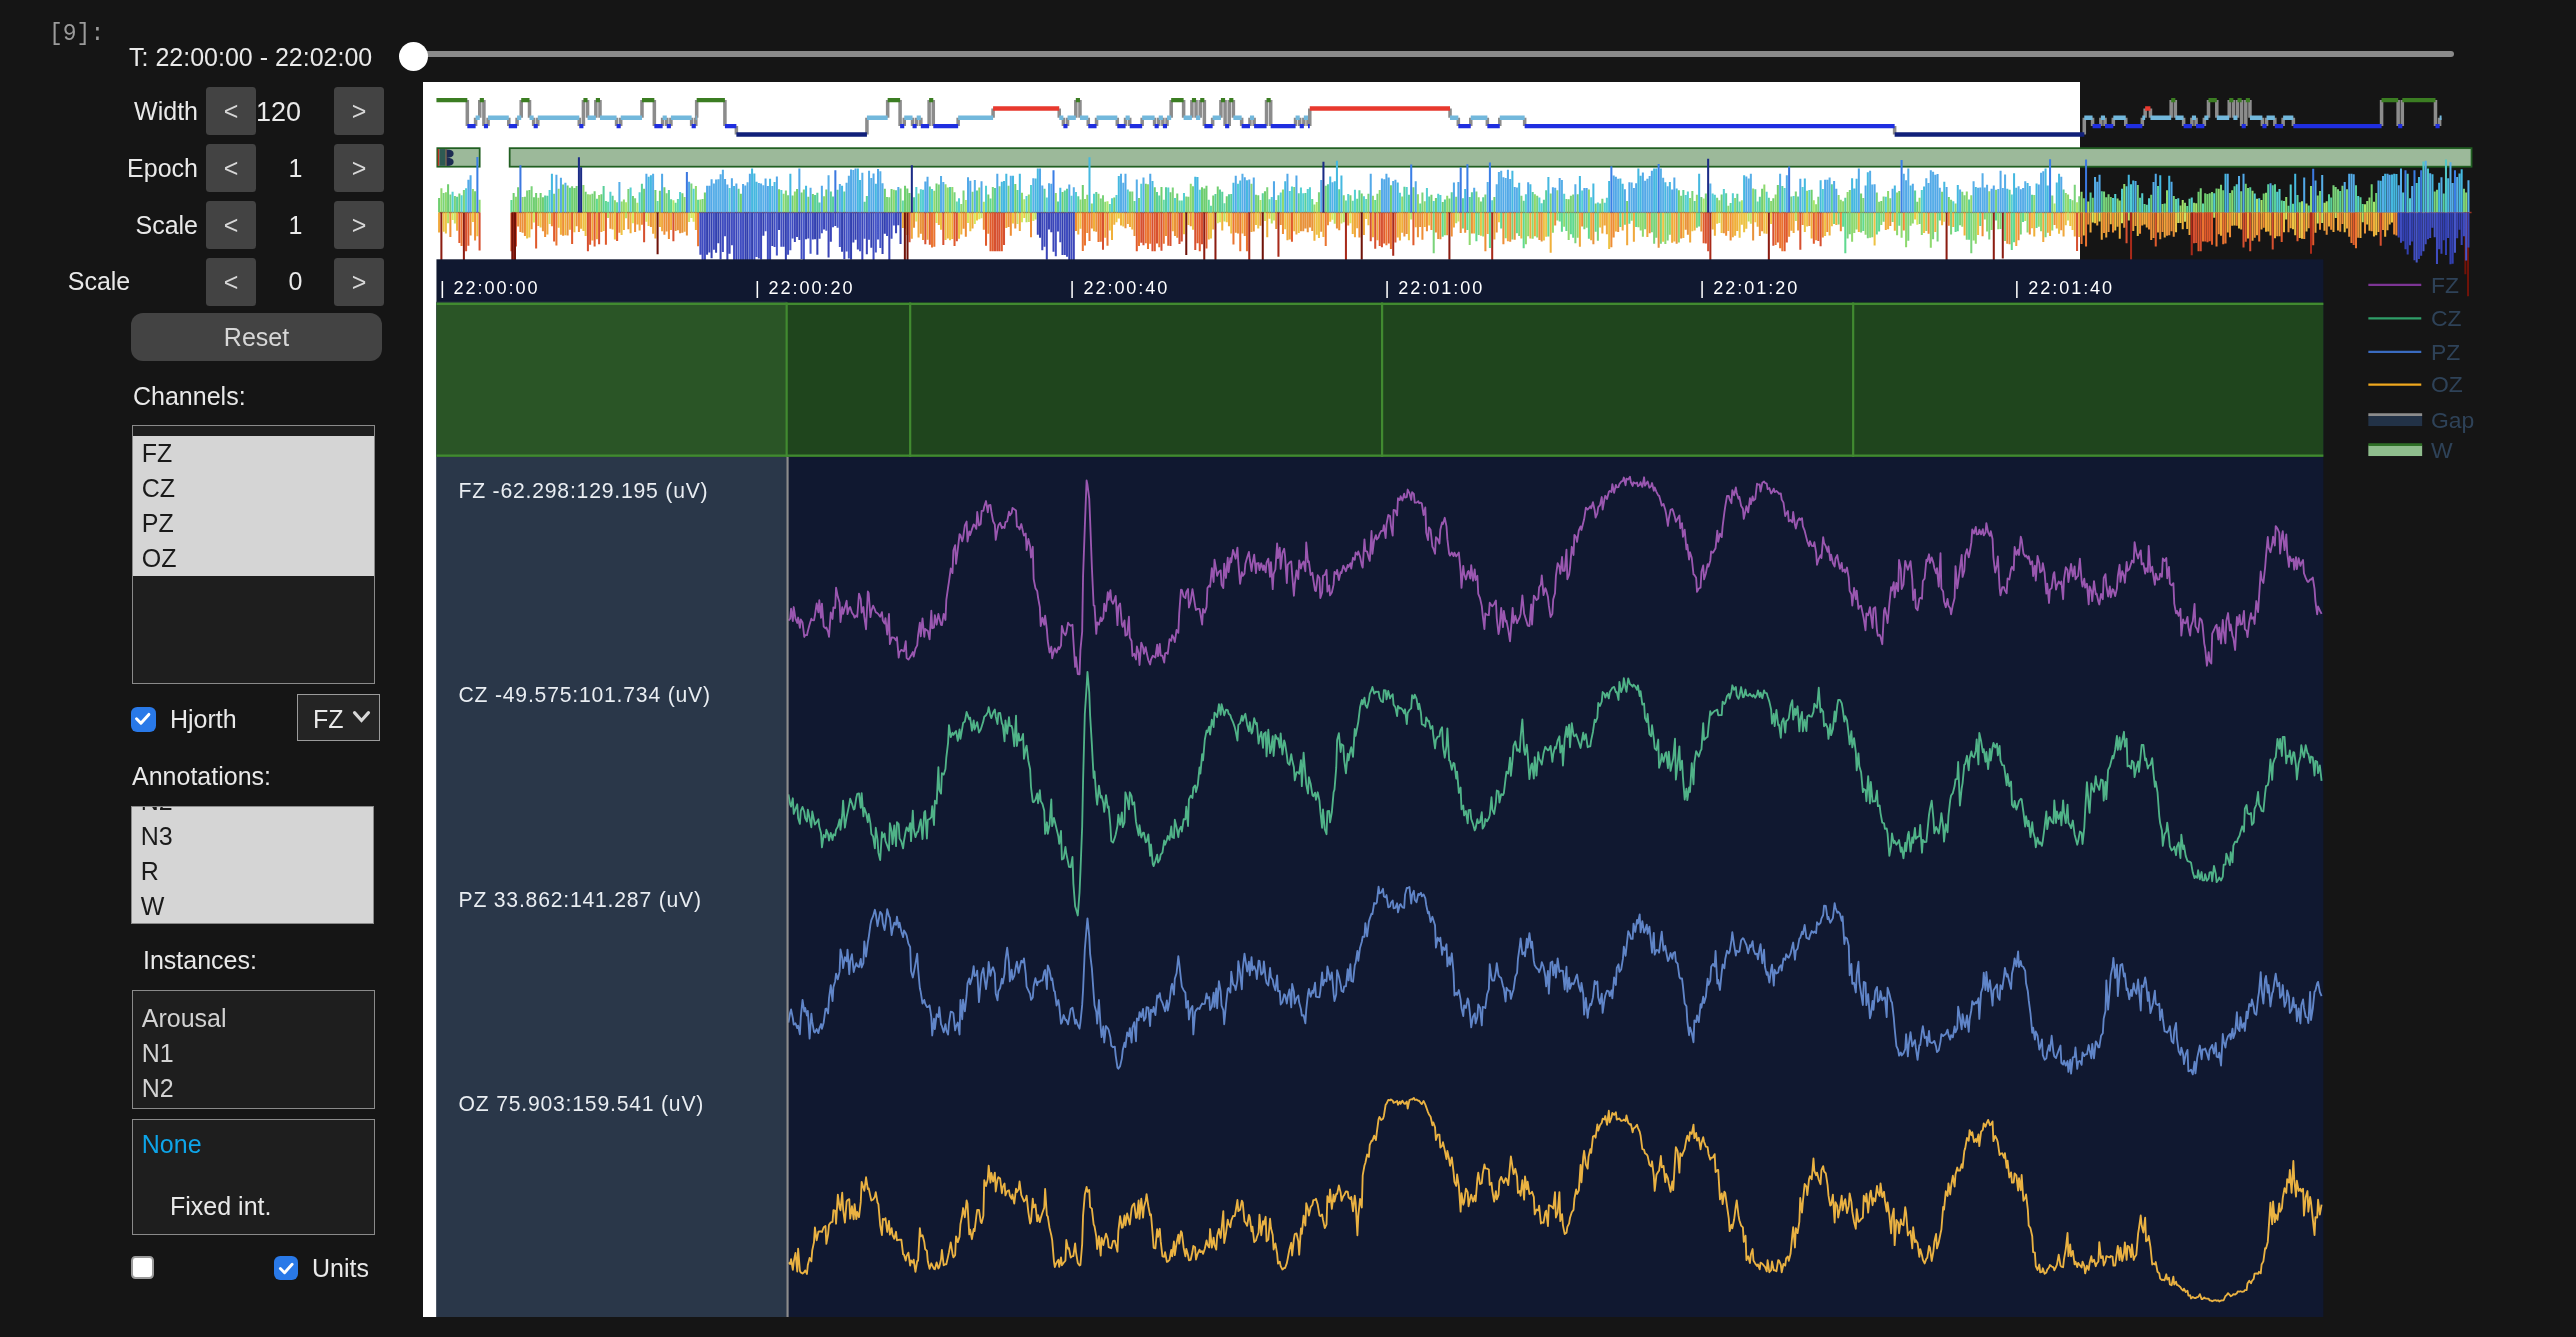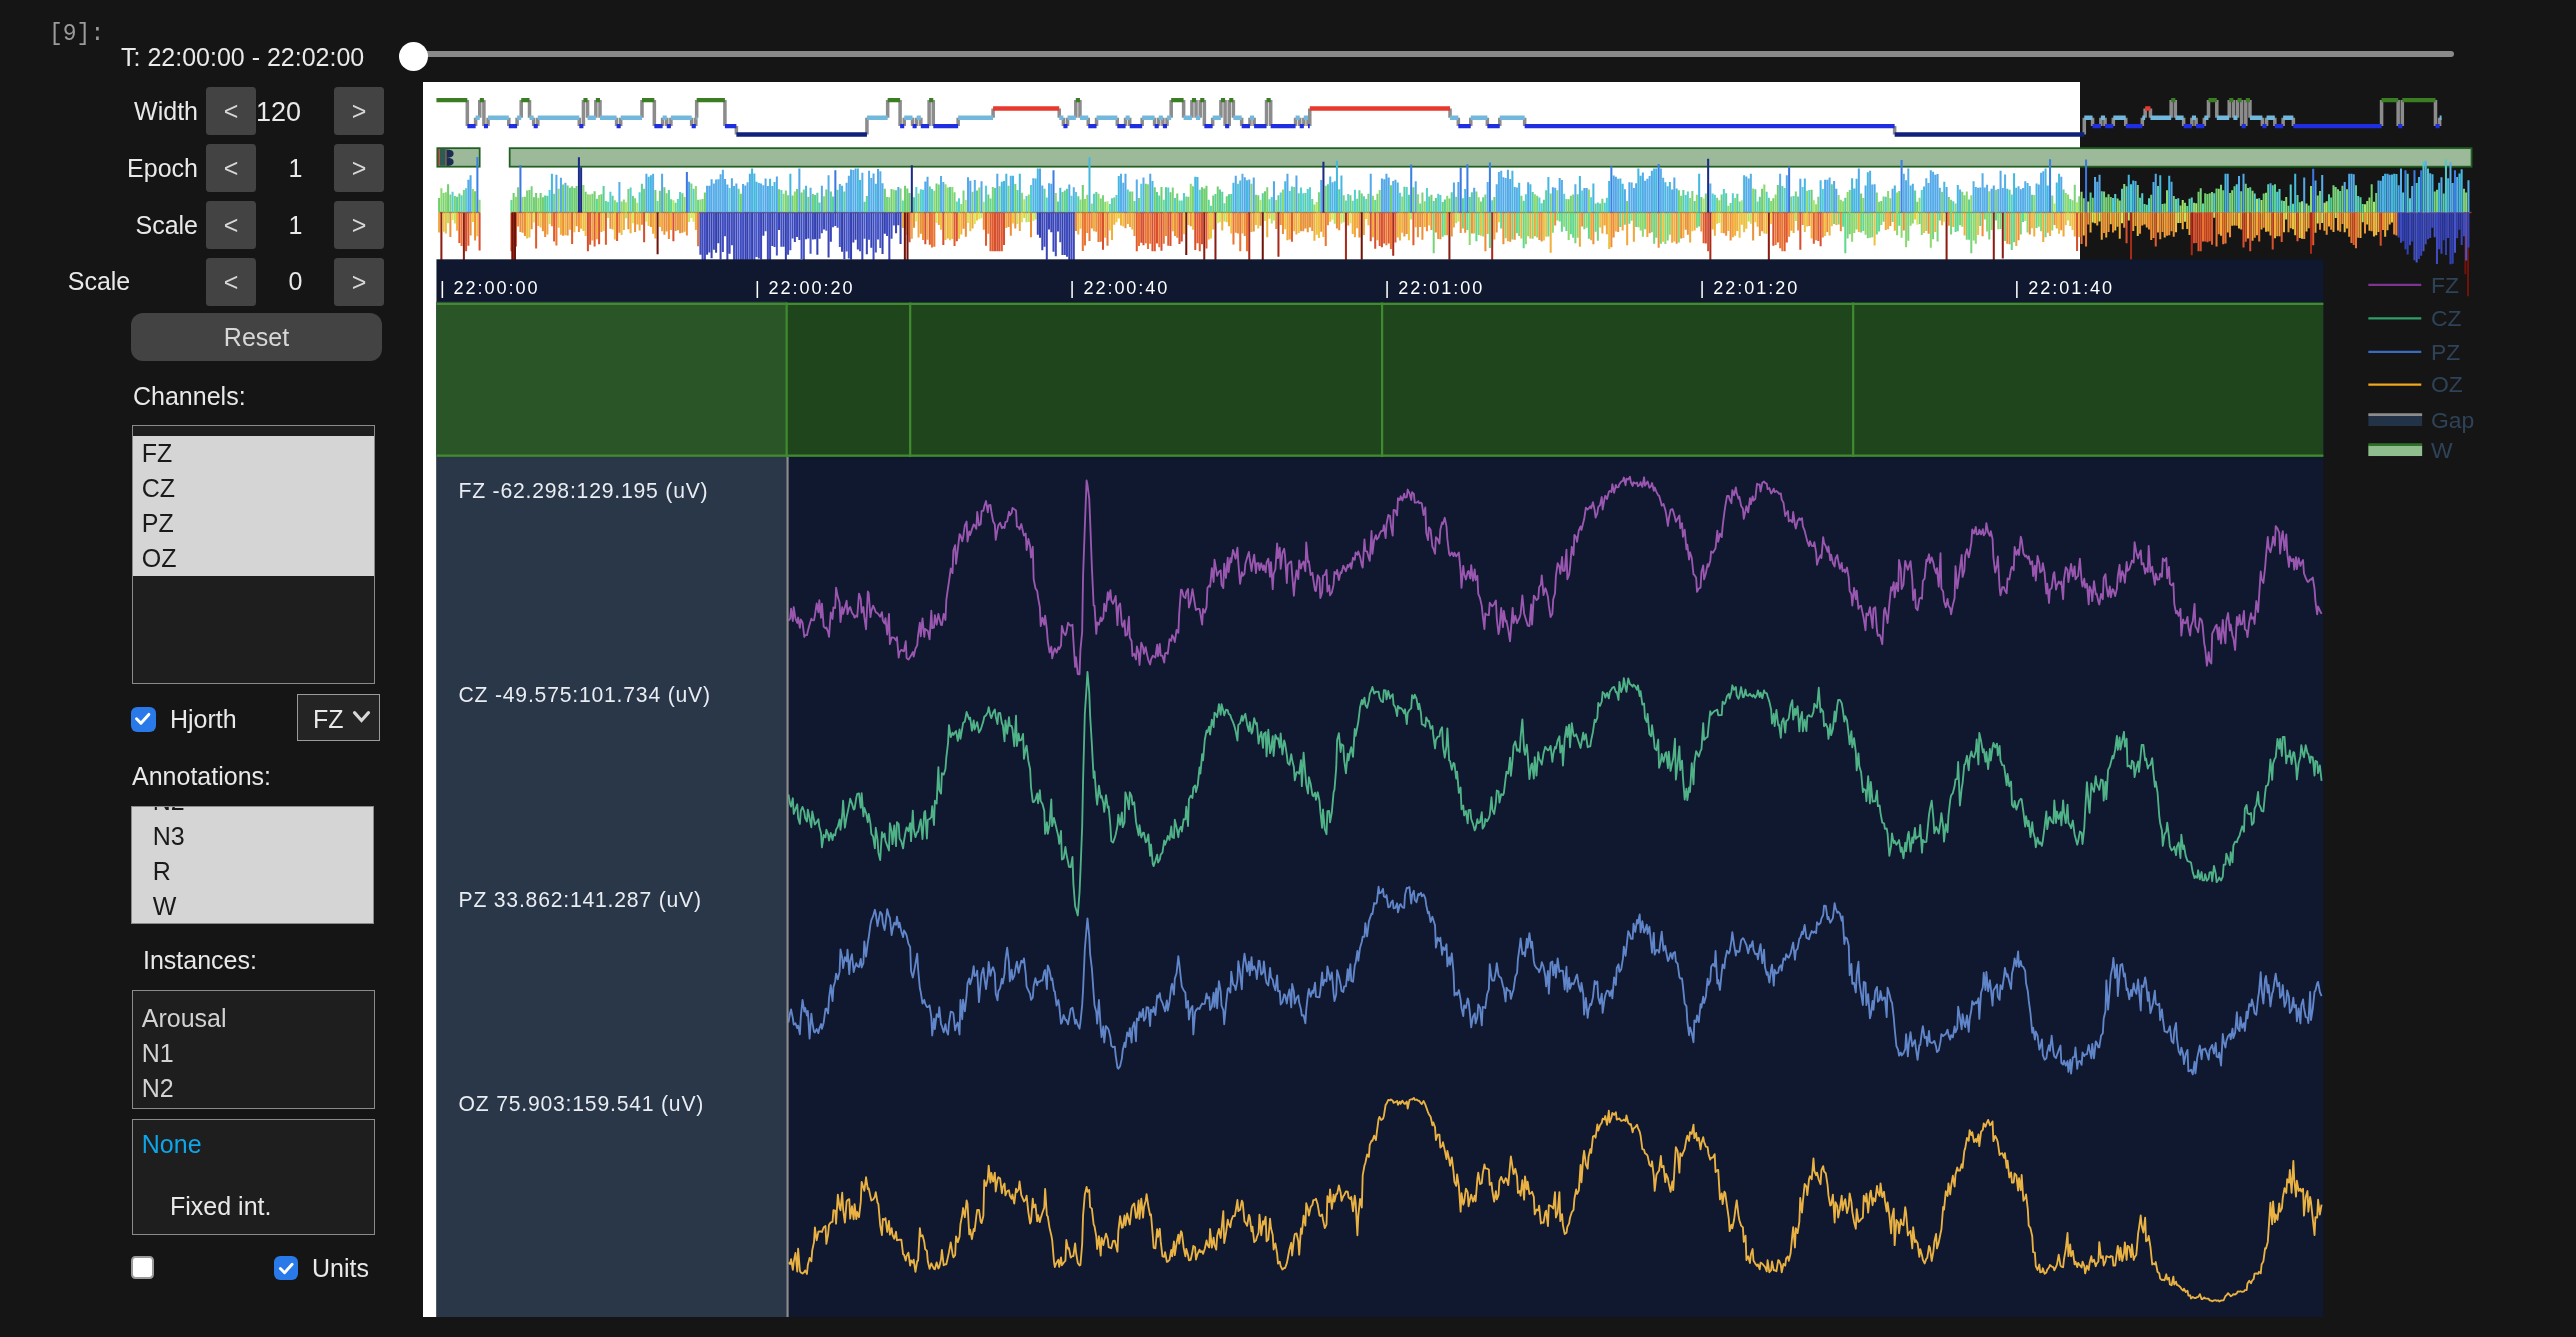--- a/index.html
+++ b/index.html
@@ -1,19 +1,19 @@
 <!DOCTYPE html>
 <html style="font-size:14px"><head><meta charset="utf-8">
 <style>
 html,body{margin:0;padding:0;background:#151515;width:2576px;height:1337px;overflow:hidden;}
 body{font-family:"Liberation Sans",sans-serif;position:relative;}
 </style></head>
 <body>
 <div style="position:absolute;left:49px;top:21px;font-family:'Liberation Mono',monospace;font-size:23px;color:#9b9b9b;">[9]:</div>
-<div style="position:absolute;left:121px;top:43px;font-size:25px;color:#e9e9e9;white-space:nowrap;">T: 22:00:00 - 22:02:00</div>
+<div style="position:absolute;left:129px;top:43px;font-size:25px;color:#e9e9e9;white-space:nowrap;">T: 22:00:00 - 22:02:00</div>
 <div style="position:absolute;left:400px;top:51px;width:2054px;height:6.2px;border-radius:3.5px;background:#8a8a8a;"></div>
 <div style="position:absolute;left:399px;top:42px;width:29px;height:29px;border-radius:50%;background:#ffffff;"></div>
 <div style="position:absolute;left:0px;top:97px;width:198px;text-align:right;font-size:25px;color:#e9e9e9;">Width</div>
 <div style="position:absolute;left:206px;top:87px;width:50px;height:48px;background:#434343;border-radius:3.5px;color:#d7d7d7;font-size:25px;text-align:center;line-height:48px;">&lt;</div>
 <div style="position:absolute;left:256px;top:97px;width:79px;text-align:left;font-size:27px;color:#e9e9e9;">120</div>
 <div style="position:absolute;left:334px;top:87px;width:50px;height:48px;background:#434343;border-radius:3.5px;color:#d7d7d7;font-size:25px;text-align:center;line-height:48px;">&gt;</div>
 <div style="position:absolute;left:0px;top:154px;width:198px;text-align:right;font-size:25px;color:#e9e9e9;">Epoch</div>
 <div style="position:absolute;left:206px;top:144px;width:50px;height:48px;background:#434343;border-radius:3.5px;color:#d7d7d7;font-size:25px;text-align:center;line-height:48px;">&lt;</div>
 <div style="position:absolute;left:256px;top:154px;width:79px;text-align:center;font-size:25px;color:#e9e9e9;">1</div>
 <div style="position:absolute;left:334px;top:144px;width:50px;height:48px;background:#434343;border-radius:3.5px;color:#d7d7d7;font-size:25px;text-align:center;line-height:48px;">&gt;</div>
@@ -40,21 +40,21 @@
     <path d="M4 10 L9 15 L18 5" stroke="#fff" stroke-width="3.4" fill="none" stroke-linecap="round" stroke-linejoin="round"></path>
   </svg>
 <div style="position:absolute;left:170px;top:705px;font-size:25px;color:#e9e9e9;">Hjorth</div>
 <div style="position:absolute;left:297px;top:694px;width:83px;height:47px;background:#242424;border:1.8px solid #9b9b9b;box-sizing:border-box;"></div>
 <div style="position:absolute;left:313px;top:705px;font-size:25px;color:#e9e9e9;">FZ</div>
 <svg style="position:absolute;left:351px;top:710px;" width="21" height="14" viewBox="0 0 24 16">
     <path d="M4 3 L12 12 L20 3" stroke="#d7d7d7" stroke-width="3.6" fill="none" stroke-linecap="round"></path>
   </svg>
 <div style="position:absolute;left:132px;top:762px;font-size:25px;color:#e9e9e9;">Annotations:</div>
 <div style="position:absolute;left:131px;top:806px;width:243px;height:118px;background:#d5d5d5;border:1.3px solid #8a8a8a;box-sizing:border-box;font-size:25px;color:#1a1a1a;overflow:hidden;">
-    <div style="margin-top:-23px;padding-left:12px;">
+    <div style="margin-top:-23px;">
       <div style="height:35px;line-height:35px;padding-left:8.8px;">N2</div>
       <div style="height:35px;line-height:35px;padding-left:8.8px;">N3</div>
       <div style="height:35px;line-height:35px;padding-left:8.8px;">R</div>
       <div style="height:35px;line-height:35px;padding-left:8.8px;">W</div>
     </div>
   </div>
 <div style="position:absolute;left:143px;top:946px;font-size:25px;color:#e9e9e9;">Instances:</div>
 <div style="position:absolute;left:132px;top:990px;width:243px;height:119px;background:#1e1e1e;border:1.3px solid #8a8a8a;box-sizing:border-box;font-size:25px;color:#d2d2d2;overflow:hidden;">
     <div style="margin-top:9.7px;">
       <div style="height:35px;line-height:35px;padding-left:8.8px;">Arousal</div>

